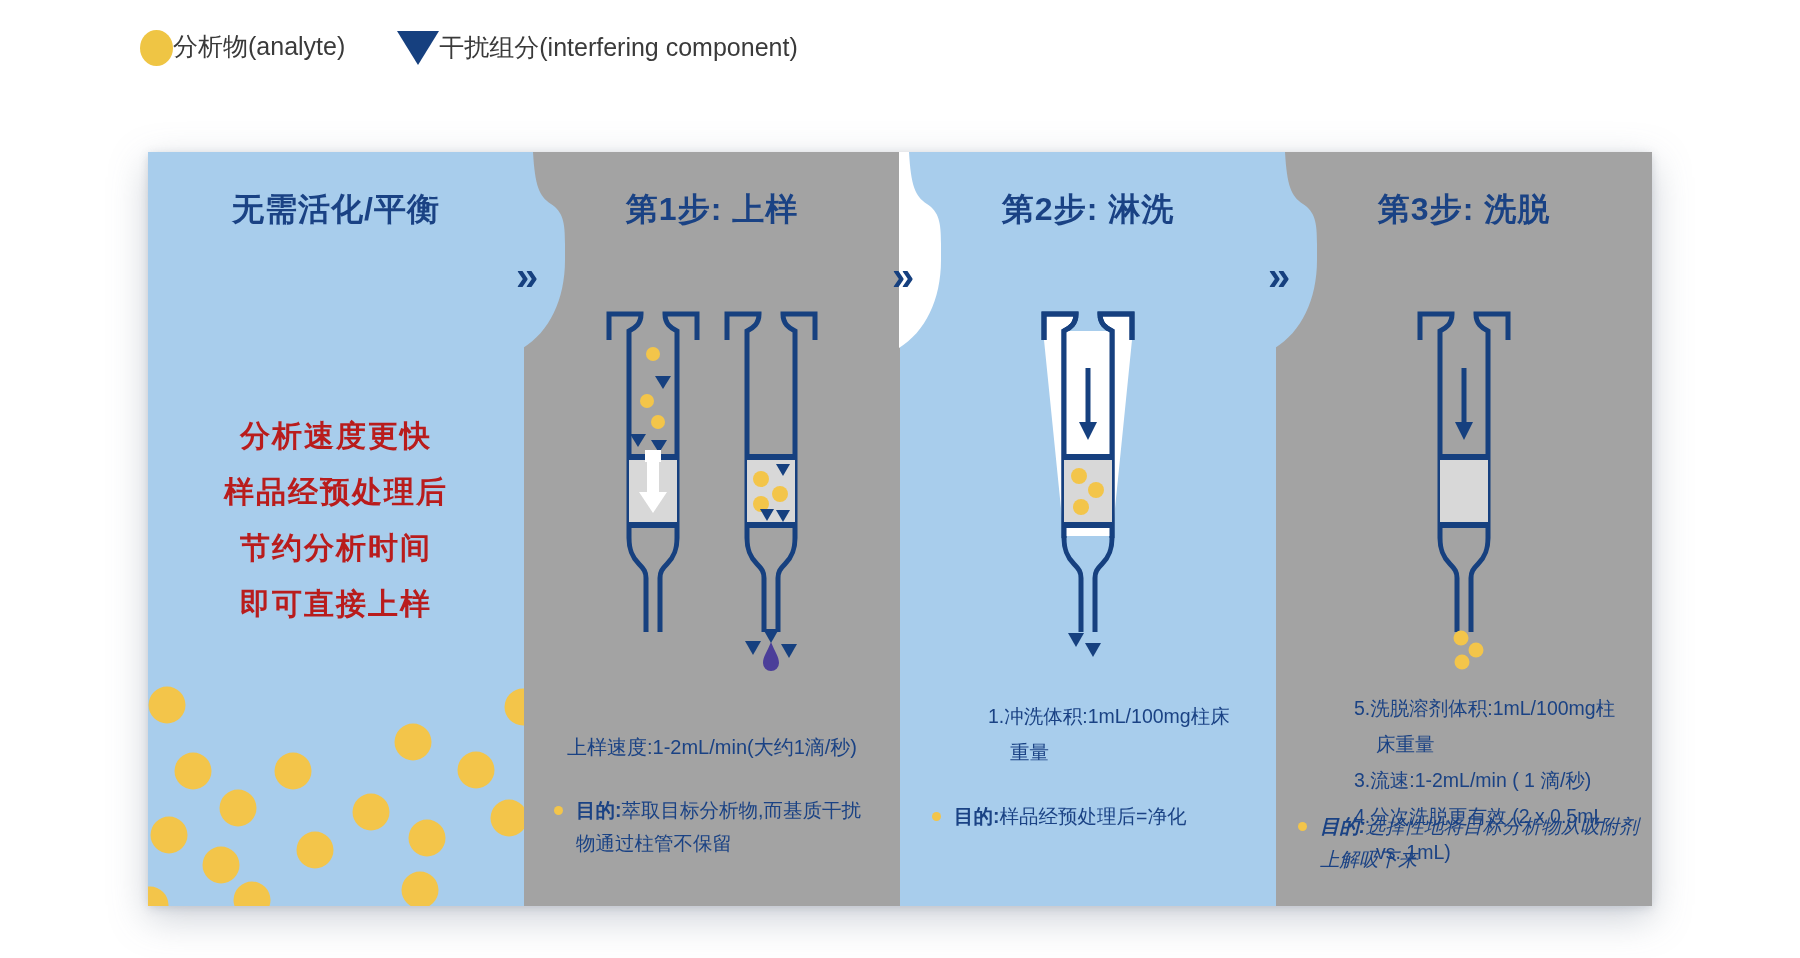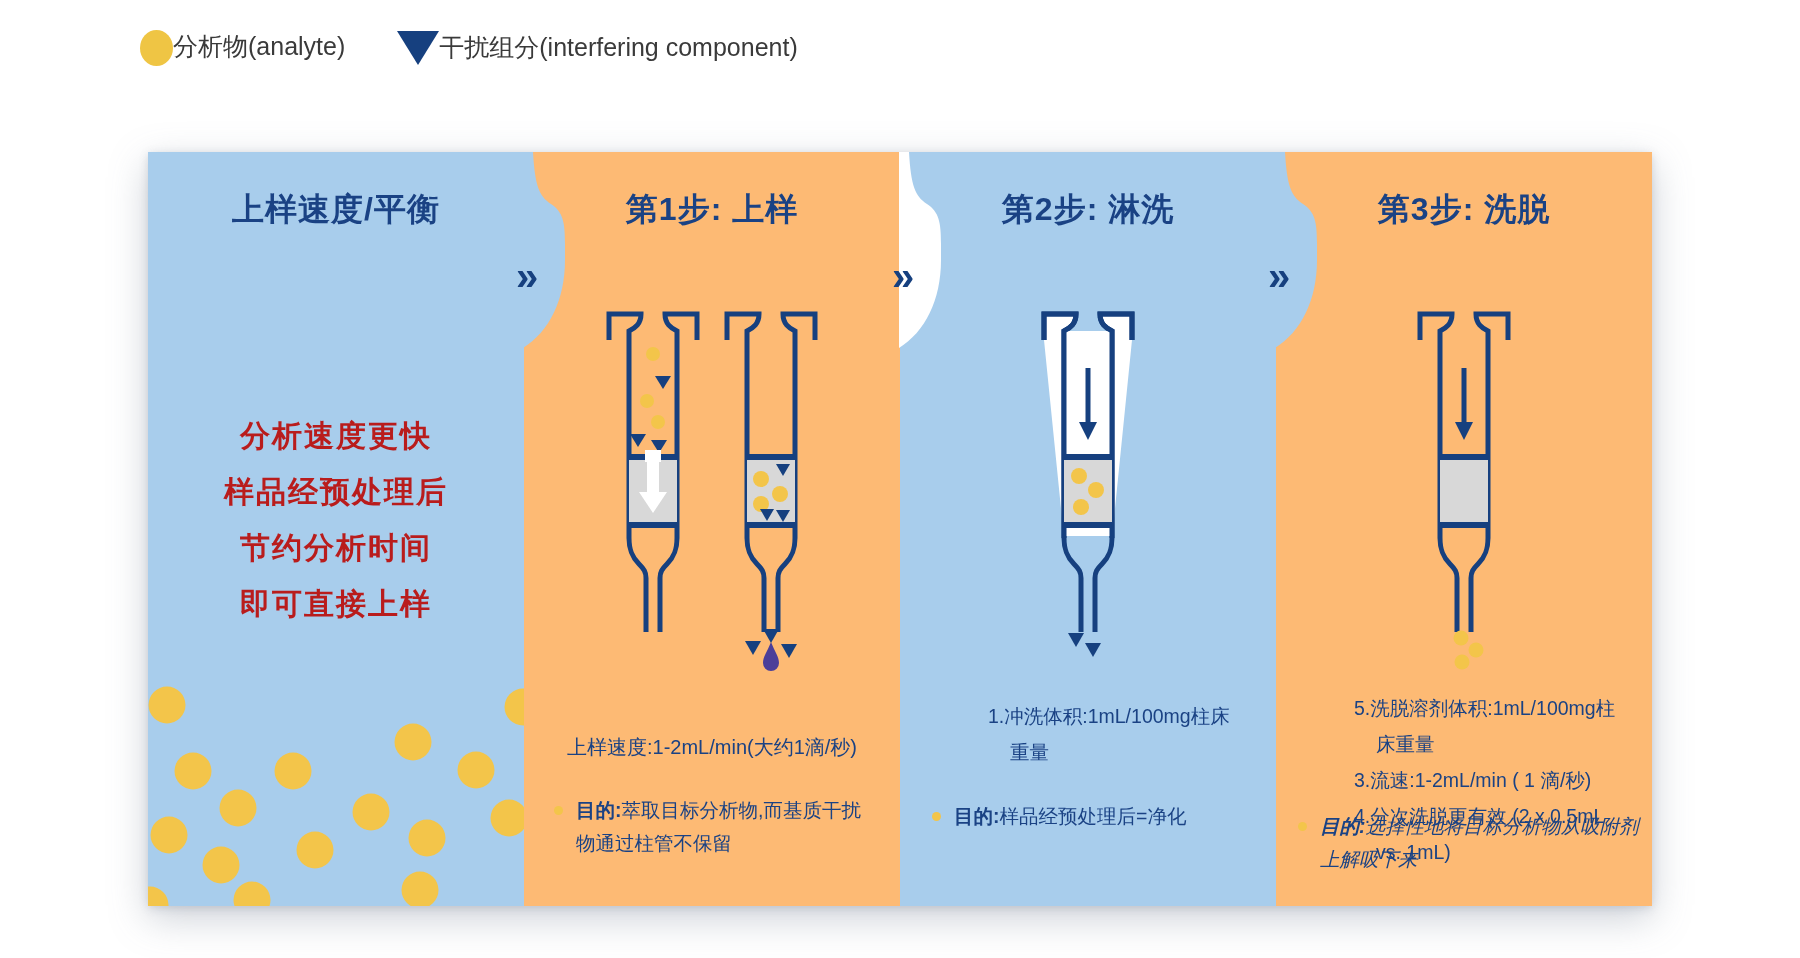--- a/index.html
+++ b/index.html
@@ -15,21 +15,21 @@
   .legend-label { font-size:25px; color:#3a3a3a; }
   
   .board {
     position:absolute; left:148px; top:152px; width:1504px; height:754px;
     display:flex; border-radius:4px;
     box-shadow:0 12px 38px rgba(110,120,140,.35), 0 2px 8px rgba(110,120,140,.25);
     background:#ffffff;
   }
   .panel { position:relative; width:376px; height:754px; overflow:hidden; }
   .panel.blue { background:#a8cdec; }
-  .panel.white { background:#fdba74; }
+  .panel.white { background:#a3a3a3; }
   .panel-title {
     position:absolute; top:36px; left:0; width:100%; text-align:center;
     font-size:32px; font-weight:bold; color:#1a4284; letter-spacing:1px;
   }
   
   .p1-lines {
     position:absolute; top:256px; left:0; width:100%; text-align:center;
     font-size:30px; font-weight:bold; color:#b91c1c; line-height:56px; letter-spacing:2px;
   }
   .bg-dot { position:absolute; width:37px; height:37px; border-radius:50%; background:#f3c54a; transform:translate(-50%,-50%); }
@@ -75,21 +75,21 @@
     </div>
     <div class="legend-item">
       <span class="legend-tri"></span>
       <span class="legend-label">干扰组分(interfering component)</span>
     </div>
   </div>
 
   <div class="board">
 
     <section class="panel blue">
-      <div class="panel-title">上样速度/平衡</div>
+      <div class="panel-title">无需活化/平衡</div>
       <div class="p1-lines">
         <div>分析速度更快</div>
         <div>样品经预处理后</div>
         <div>节约分析时间</div>
         <div>即可直接上样</div>
       </div>
       <div>
         <span class="bg-dot" style="left:19px;top:553px"></span>
         <span class="bg-dot" style="left:375px;top:555px"></span>
         <span class="bg-dot" style="left:265px;top:590px"></span>

